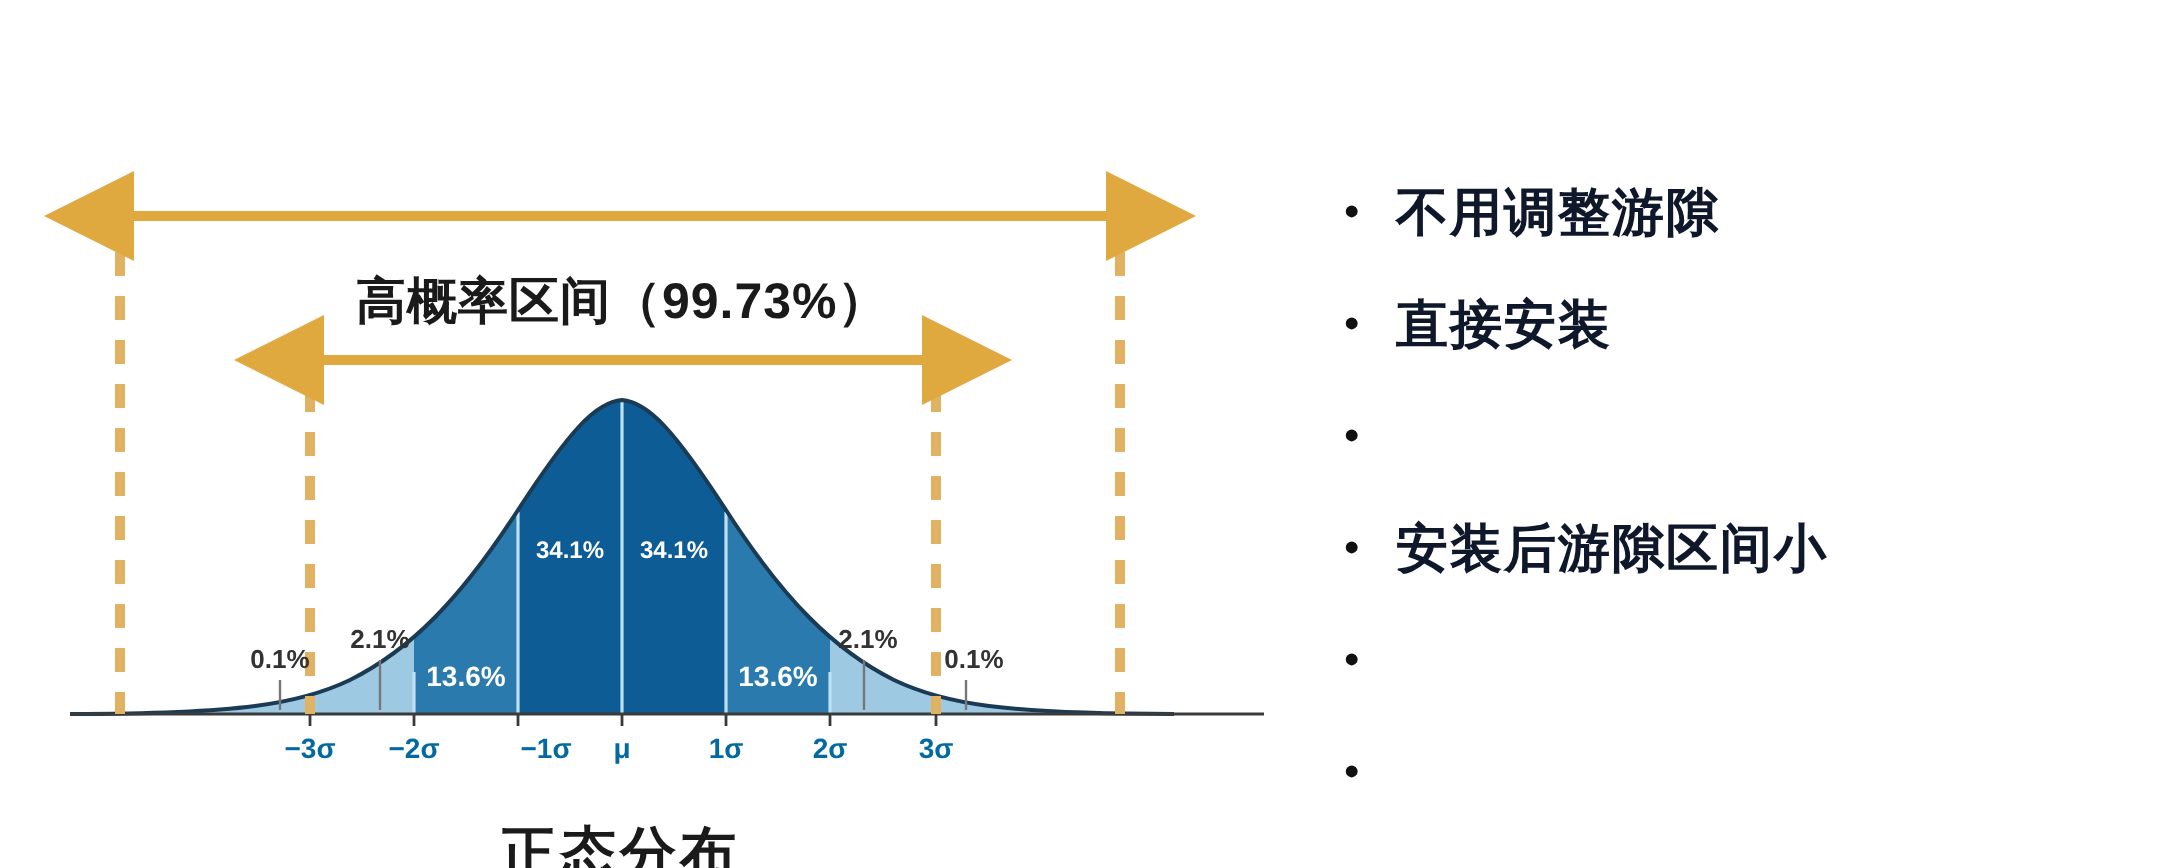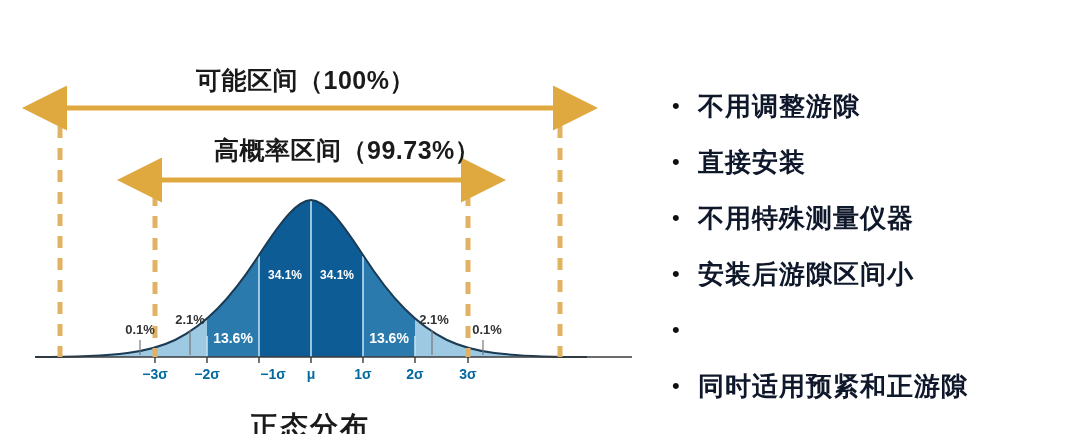--- a/index.html
+++ b/index.html
@@ -17,21 +17,21 @@
   #diagram svg{position:absolute;left:0;top:0;}
 
   .lbl{
     position:absolute;
     color:#1a1a1a;
     font-weight:700;
     white-space:nowrap;
     letter-spacing:.5px;
   }
   #span-label-outer{left:196px;top:64px;font-size:25px;}
-  #span-label-inner{left:178px;top:134px;font-size:25px;margin-left:36px;}
+  #span-label-inner{left:178px;top:134px;font-size:25px;}
   #dist-title{left:250px;top:408px;font-size:28px;letter-spacing:2px;}
 
   .tick-label{
     position:absolute;
     color:#0369a1;
     font-size:14px;
     font-weight:600;
     white-space:nowrap;
     transform:translateX(-50%);
     top:366px;
@@ -177,21 +177,20 @@
         <line x1="60" y1="104" x2="60" y2="357"></line>
         <line x1="560" y1="104" x2="560" y2="357"></line>
         <line x1="155" y1="172" x2="155" y2="357"></line>
         <line x1="468" y1="172" x2="468" y2="357"></line>
       </g>
 
       <line x1="62" y1="108" x2="558" y2="108" stroke="#e0a93f" stroke-width="5" marker-start="url(#arrL)" marker-end="url(#arrR)"></line>
       <line x1="157" y1="180" x2="466" y2="180" stroke="#e0a93f" stroke-width="5" marker-start="url(#arrL)" marker-end="url(#arrR)"></line>
     </svg>
 
-    <div class="lbl" id="span-label-outer">可能区间（100%）</div>
     <div class="lbl" id="span-label-inner">高概率区间（99.73%）</div>
 
     <div class="lbl" id="dist-title">正态分布</div>
 
     <div class="tick-label" style="left:155px">−3σ</div>
     <div class="tick-label" style="left:207px">−2σ</div>
     <div class="tick-label" style="left:273px">−1σ</div>
     <div class="tick-label" style="left:311px">μ</div>
     <div class="tick-label" style="left:363px">1σ</div>
     <div class="tick-label" style="left:415px">2σ</div>
@@ -212,28 +211,26 @@
     <div class="bullet-row">
       <span class="bullet-dot">•</span>
       <span class="bullet-text">不用调整游隙</span>
     </div>
     <div class="bullet-row">
       <span class="bullet-dot">•</span>
       <span class="bullet-text">直接安装</span>
     </div>
     <div class="bullet-row">
       <span class="bullet-dot">•</span>
-      <span class="bullet-text">不用特殊测量仪器</span>
     </div>
     <div class="bullet-row">
       <span class="bullet-dot">•</span>
       <span class="bullet-text">安装后游隙区间小</span>
     </div>
     <div class="bullet-row">
       <span class="bullet-dot">•</span>
     </div>
     <div class="bullet-row">
       <span class="bullet-dot">•</span>
-      <span class="bullet-text">同时适用预紧和正游隙</span>
     </div>
   </div>
 
 </div>
 
 </body></html>

